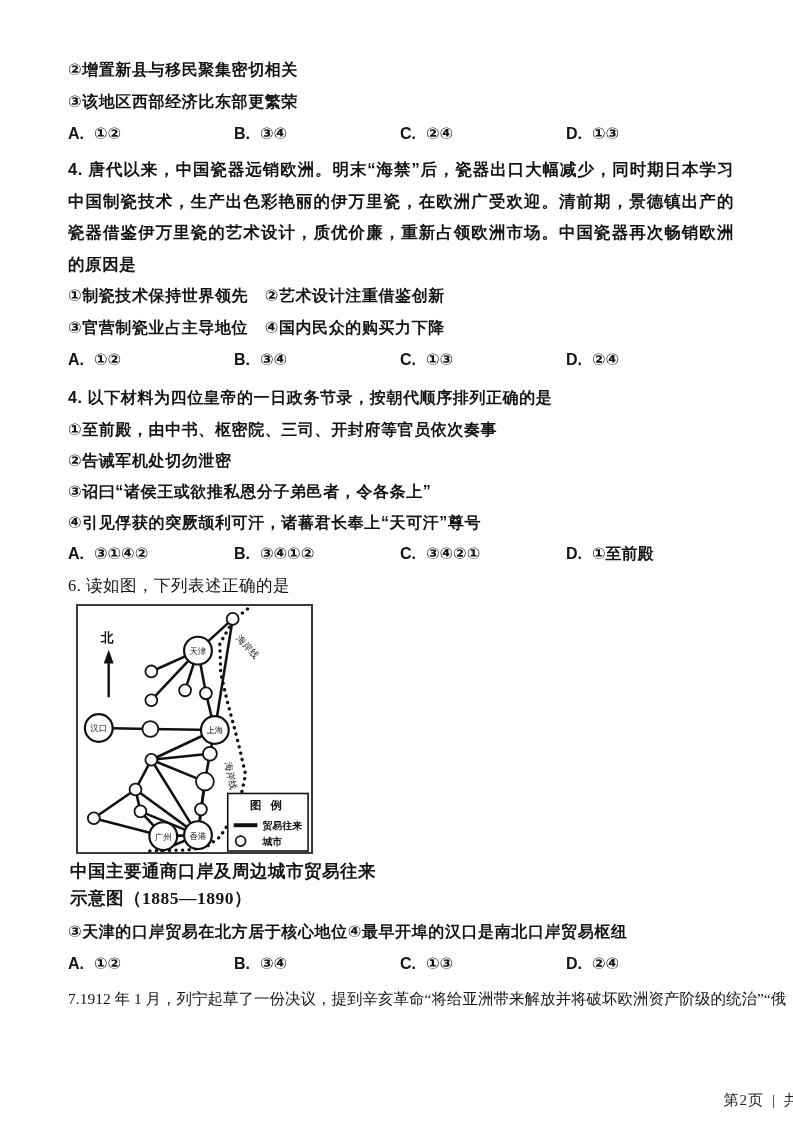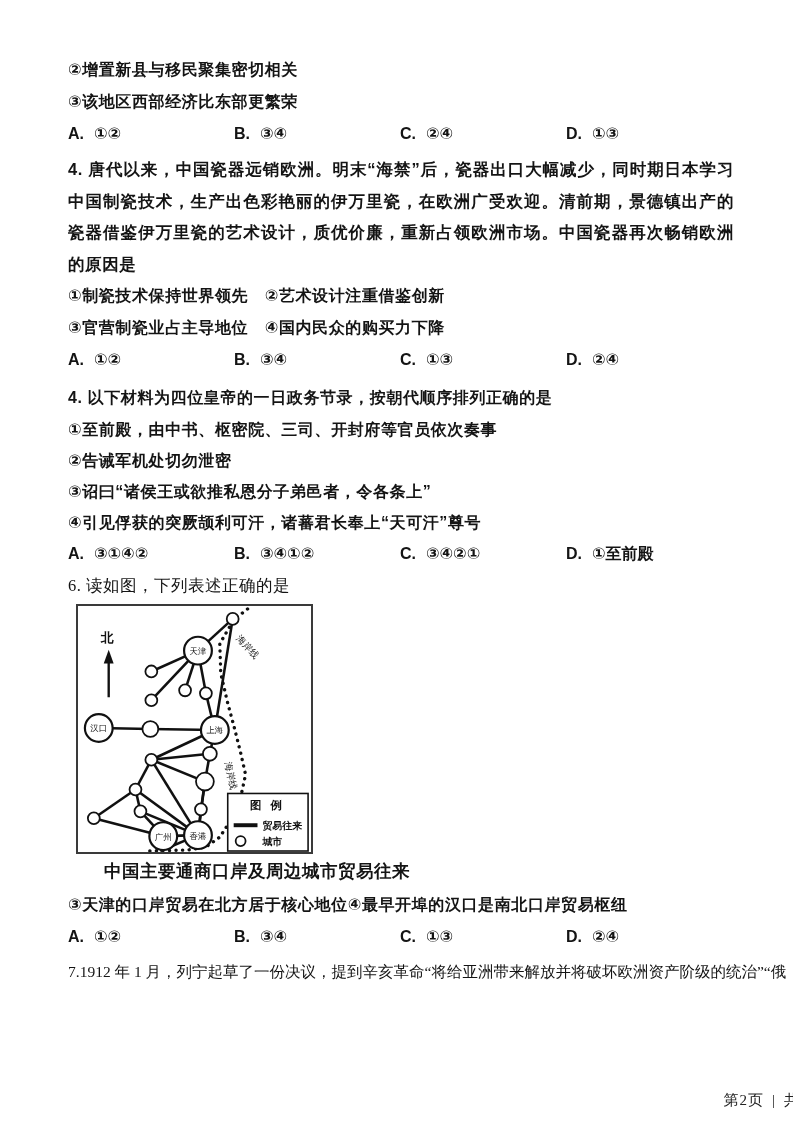--- a/index.html
+++ b/index.html
@@ -16,21 +16,21 @@
   .serifline{font-size:16.5px;line-height:32px;letter-spacing:0.5px;white-space:nowrap;}
   .opts{display:flex;align-items:baseline;font-size:16px;font-weight:600;line-height:32px;}
   .opt{width:166px;display:flex;}
   .opt:last-child{width:auto;}
   .opt .ol{margin-right:10px;}
   .q4block{margin-top:4px;}
   .q5block{margin-top:6px;}
   .q5stmt{font-size:16px;font-weight:600;line-height:31px;letter-spacing:0.6px;white-space:nowrap;}
   .fig{margin:2px 0 0 8px;}
   .figbox{width:233px;height:246px;border:2px solid #3a3a3a;background:#fff;}
-  .caption{width:340px;margin:4px 0 0 -6px;text-align:right;
+  .caption{width:340px;margin:4px 0 0 -6px;text-align:left;
            font-weight:700;font-size:17.5px;line-height:27px;letter-spacing:0.5px;}
   .q6stmts{margin-top:4px;}
   .q7{margin-top:4px;font-size:15.5px;line-height:30px;letter-spacing:0;white-space:nowrap;text-align:center;}
   .footer{position:absolute;left:0;bottom:12px;width:100%;text-align:right;
           font-size:15px;color:#222;letter-spacing:1px;padding-left:40px;}
   .footer .sep{margin:0 8px;}
   svg text{font-family:"Liberation Sans","DejaVu Sans",sans-serif;}
 </style>
 </head>
 <body>
@@ -198,20 +198,21 @@
             <text x="190" y="205" font-size="11.5" font-weight="bold" text-anchor="middle" fill="#111" letter-spacing="3">图 例</text>
             <line x1="156" y1="221" x2="180" y2="221" stroke="#111" stroke-width="4"></line>
             <text x="185" y="225" font-size="10" font-weight="bold" fill="#111">贸易往来</text>
             <circle cx="163" cy="237" r="5" fill="#fff" stroke="#111" stroke-width="1.8"></circle>
             <text x="185" y="241" font-size="10" font-weight="bold" fill="#111">城市</text>
           </g>
         </svg>
       </div>
       <div class="caption">
         <div>中国主要通商口岸及周边城市贸易往来</div>
+        <div>示意图（1885—1890）</div>
       </div>
     </div>
 
     <div class="q6stmts">
       <div class="stmt sans">③天津的口岸贸易在北方居于核心地位④最早开埠的汉口是南北口岸贸易枢纽</div>
     </div>
     <div class="opts sans">
       <span class="opt">
           <span class="ol">A.</span>
           <span>①②</span>

